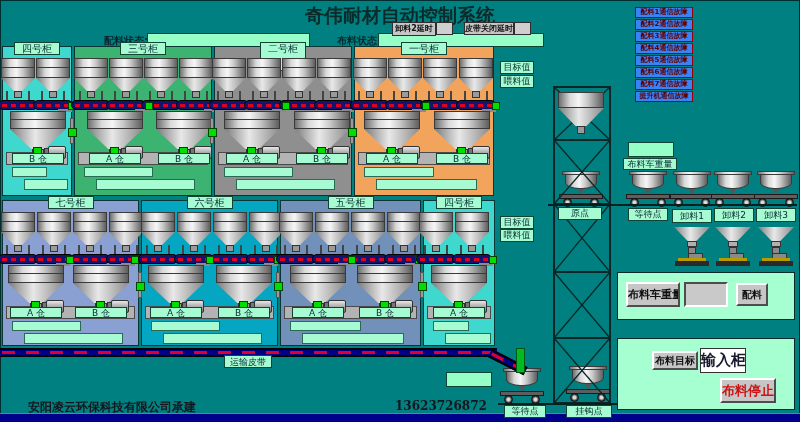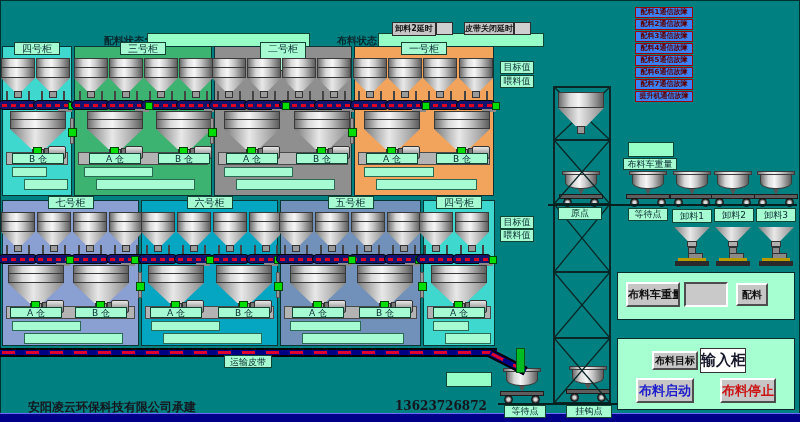--- a/index.html
+++ b/index.html
@@ -24,20 +24,21 @@
          background:repeating-linear-gradient(90deg,#e00030 0 13px,transparent 13px 24px);}
   .hdrlbl{color:#06282e;font-size:10px;font-weight:bold;white-space:nowrap;}
   .tab{background:#A6FBD2;border:1px solid #114433;color:#06282e;font-size:10px;line-height:12px;text-align:center;overflow:hidden;white-space:nowrap;box-sizing:border-box;}
   .ftext{font-family:"DejaVu Serif",serif;font-weight:bold;font-size:12px;color:#15151c;white-space:nowrap;}
 </style>
 </head>
 <body>
 
 <div id="stage">
 
+  <div class="abs" style="left:295px;top:3px;width:210px;height:24px;text-align:center;font-size:19px;font-weight:bold;color:#0b2a2a;white-space:nowrap;">奇伟耐材自动控制系统</div>
 
   <div class="abs hdrlbl" style="left:104px;top:34px;">配料状态:</div>
   <div class="abs field" style="left:147px;top:33px;width:163px;height:14px;"></div>
   <div class="abs hdrlbl" style="left:337px;top:34px;">布料状态:</div>
   <div class="abs field" style="left:378px;top:33px;width:166px;height:14px;"></div>
 
   <div class="abs grayfield" style="left:392px;top:22px;width:44px;height:14px;">卸料2延时</div>
   <div class="abs grayfield" style="left:436px;top:22px;width:17px;height:13px;background:#cfcfcf;"></div>
   <div class="abs grayfield" style="left:464px;top:22px;width:50px;height:13px;">皮带关闭延时</div>
   <div class="abs grayfield" style="left:514px;top:22px;width:17px;height:13px;background:#cfcfcf;"></div>
@@ -562,19 +563,18 @@
   <div class="abs lightlbl" style="left:504px;top:405px;width:42px;height:13px;z-index:6;">等待点</div>
 
   <div class="abs" style="left:617px;top:272px;width:178px;height:48px;background:#A6FFD0;border:1px solid #0a2a2a;box-sizing:border-box;z-index:6;"></div>
   <div class="abs btn" style="left:626px;top:282px;width:54px;height:25px;font-size:11px;line-height:21px;z-index:7;">布料车重量</div>
   <div class="abs sunken" style="left:684px;top:282px;width:44px;height:25px;z-index:7;"></div>
   <div class="abs btn" style="left:736px;top:283px;width:32px;height:23px;font-size:10px;line-height:19px;z-index:7;">配料</div>
 
   <div class="abs" style="left:617px;top:338px;width:178px;height:72px;background:#A6FFD0;border:1px solid #0a2a2a;box-sizing:border-box;z-index:6;"></div>
   <div class="abs btn" style="left:652px;top:351px;width:46px;height:19px;font-size:10px;line-height:15px;z-index:7;">布料目标</div>
   <div class="abs" style="left:700px;top:348px;width:46px;height:25px;background:#fff;border:1px solid #333;box-sizing:border-box;font-family:'DejaVu Serif',serif;font-size:15px;font-weight:bold;color:#1a1a2e;text-align:center;line-height:23px;overflow:hidden;white-space:nowrap;z-index:7;">输入柜</div>
-  <div class="abs btn" style="left:636px;top:378px;width:58px;height:25px;font-size:13px;line-height:21px;color:#1c1ccc;z-index:7;">布料启动</div>
   <div class="abs ftext" style="left:28px;top:399px;">安阳凌云环保科技有限公司承建</div>
 
   <div class="abs btn" style="left:720px;top:378px;width:56px;height:25px;font-size:13px;line-height:21px;color:#cc1414;z-index:7;">布料停止</div>
   <div class="abs ftext" style="left:395px;top:399px;">13623726872</div>
   <div class="abs" style="left:0;top:413px;width:800px;height:9px;background:#000088;border-top:1px solid #6a6aff;box-sizing:border-box;"></div>
 </div>
 
 </body></html>

